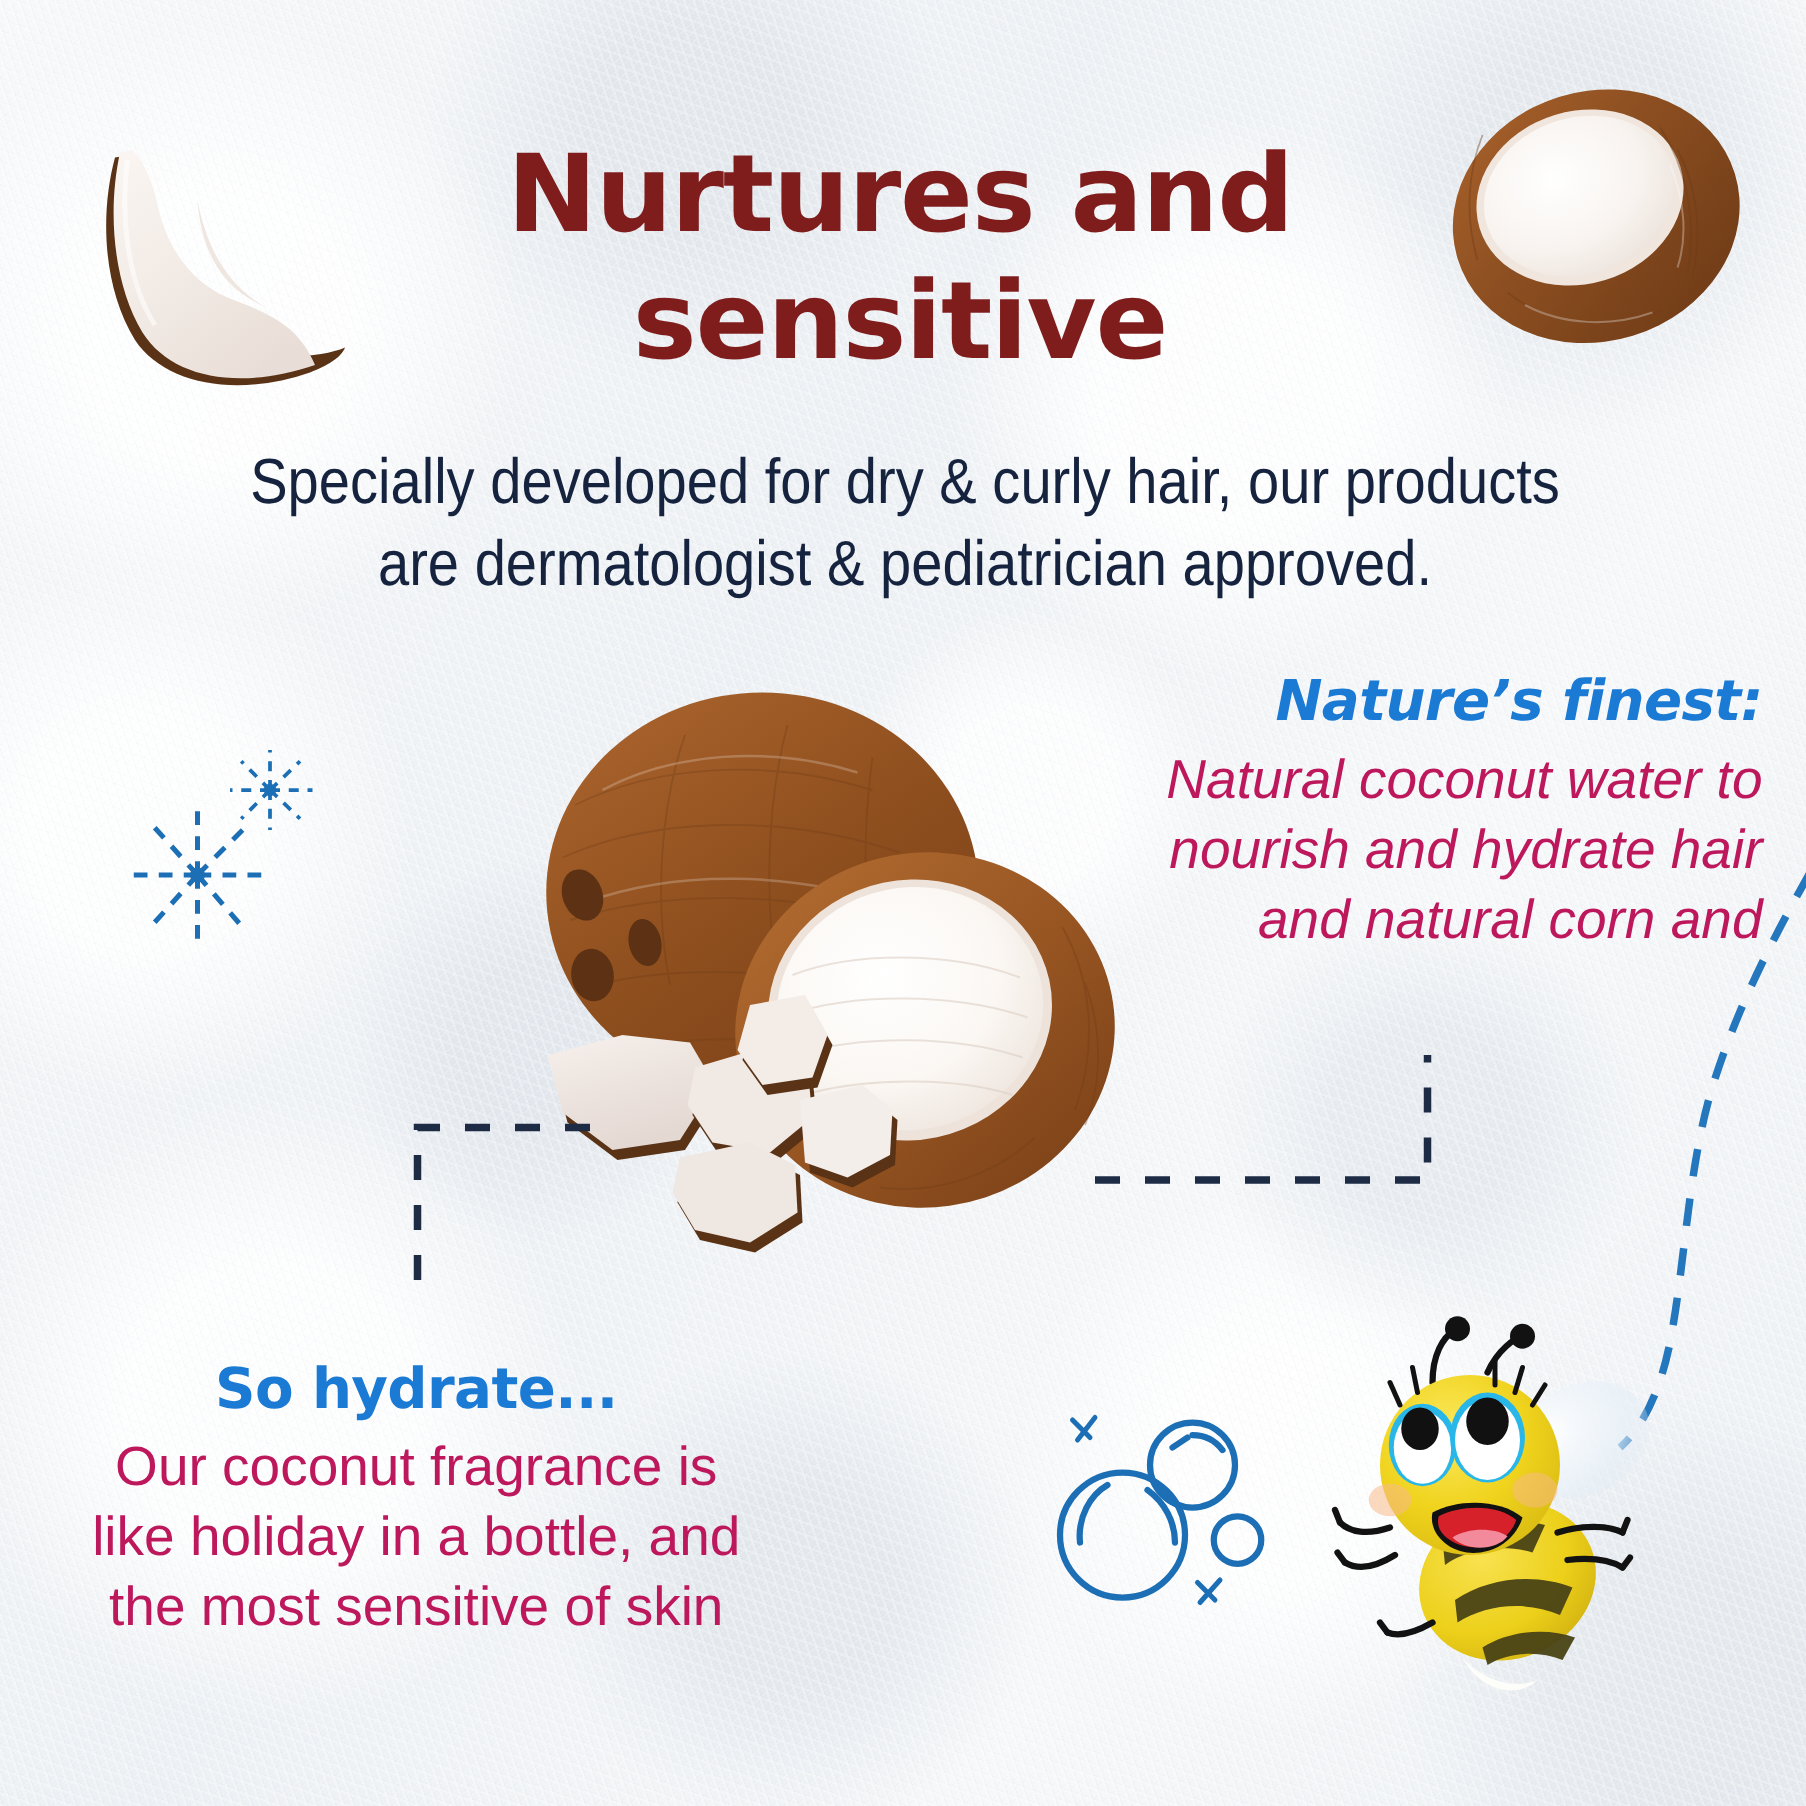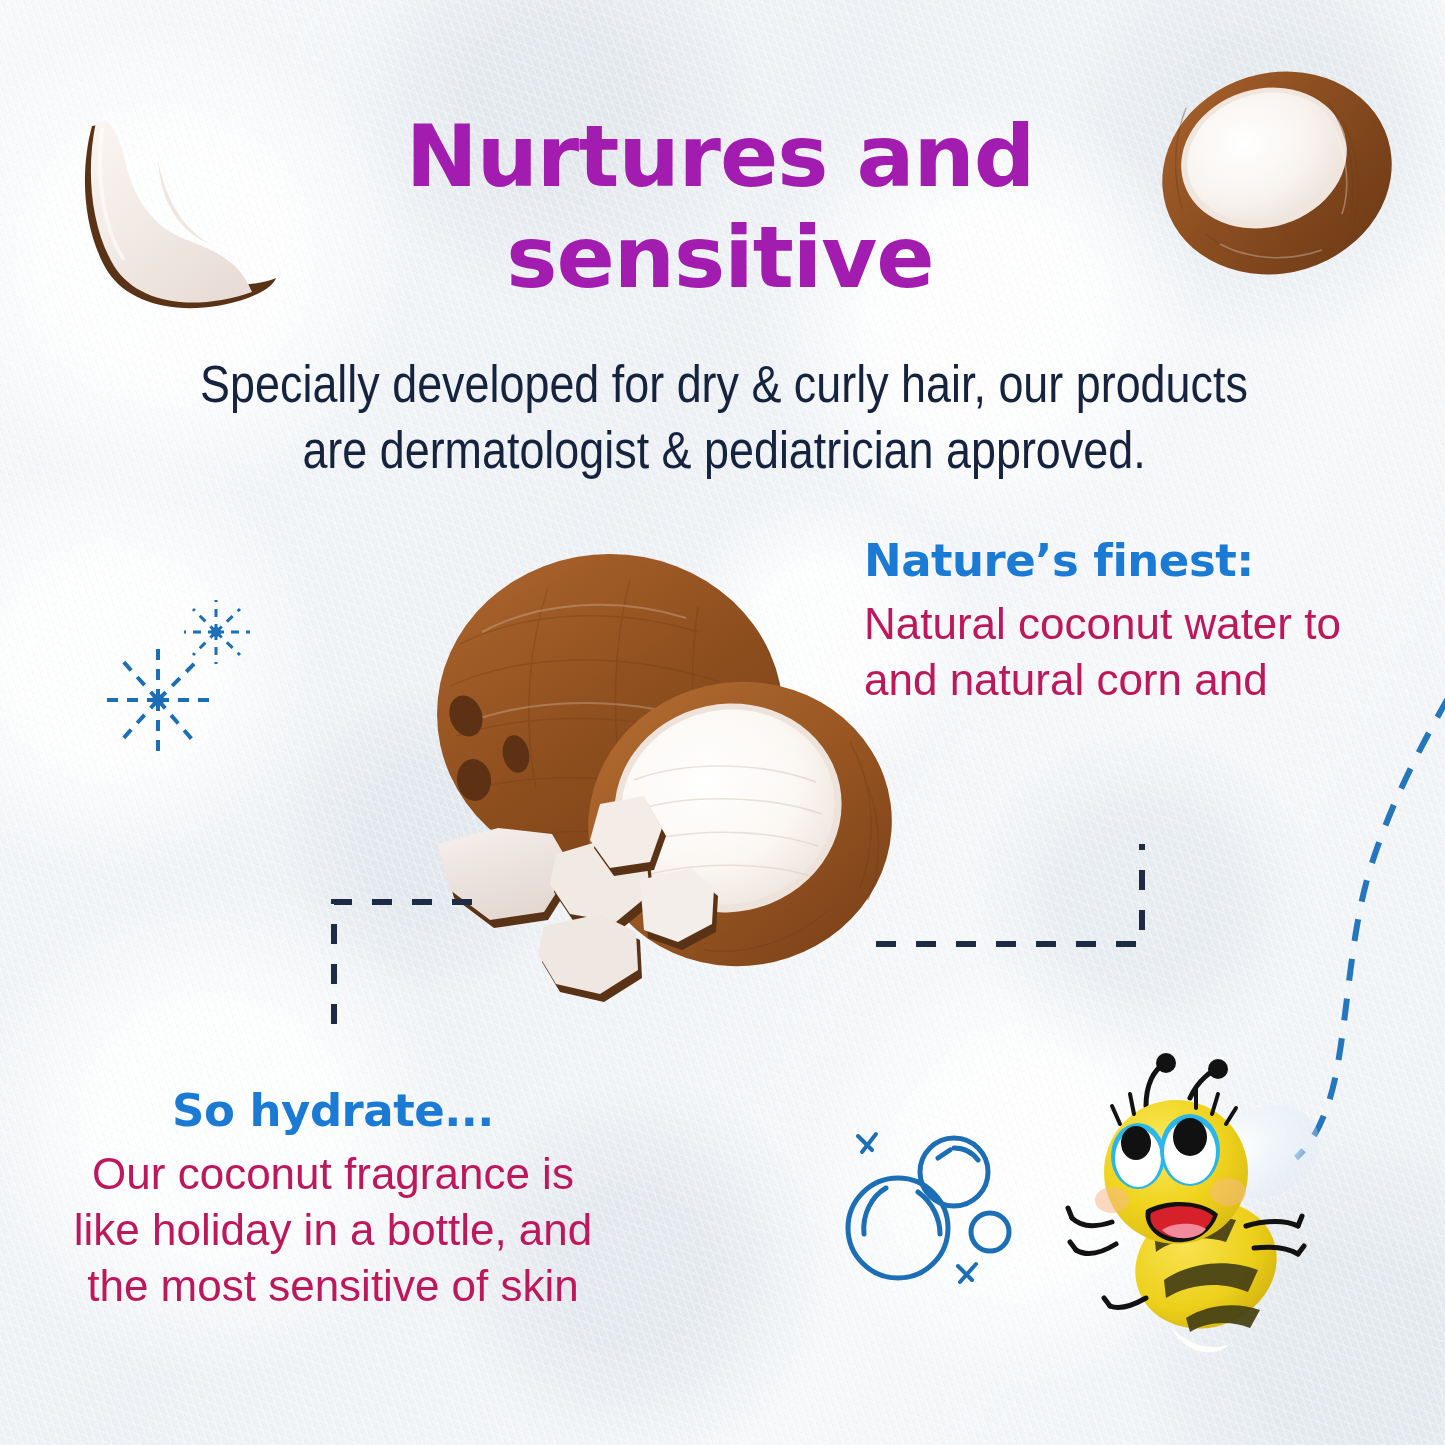--- a/index.html
+++ b/index.html
@@ -53,21 +53,21 @@
     pointer-events: none;
   }
 
   
   .headline {
     position: absolute;
     left: 280px;
     top: 106px;
     width: 880px;
     text-align: center;
-    color: #a21caf;
+    color: #7f1d1d;
     font-family: "DejaVu Sans", sans-serif;
     font-weight: bold;
     font-size: 86px;
     line-height: 1.17;
     letter-spacing: -1px;
   }
 
   .subtitle {
     position: absolute;
     left: 95px;
@@ -93,24 +93,25 @@
   .callout-body {
     color: #be185d;
     font-family: "Liberation Sans", sans-serif;
     font-size: 44px;
     line-height: 1.27;
     margin-top: 8px;
   }
 
   #natures-finest {
     position: absolute;
-    left: 864px;
+    left: 920px;
     top: 534px;
     width: 490px;
-    text-align: left;
+    text-align: right;
+    font-style: italic;
   }
   #so-gentle {
     position: absolute;
     left: 60px;
     top: 1084px;
     width: 546px;
     text-align: center;
   }
 
   
@@ -380,20 +381,21 @@
 
   <div class="subtitle">
     <div>Specially developed for dry &amp; curly hair, our products</div>
     <div>are dermatologist &amp; pediatrician approved.</div>
   </div>
 
   <div id="natures-finest">
     <div class="callout-head">Nature’s finest:</div>
     <div class="callout-body">
       <div>Natural coconut water to</div>
+      <div>nourish and hydrate hair</div>
       <div>and natural corn and</div>
     </div>
   </div>
 
   <div id="so-gentle">
     <div class="callout-head">So hydrate...</div>
     <div class="callout-body">
       <div>Our coconut fragrance is</div>
       <div>like holiday in a bottle, and</div>
       <div>the most sensitive of skin</div>

